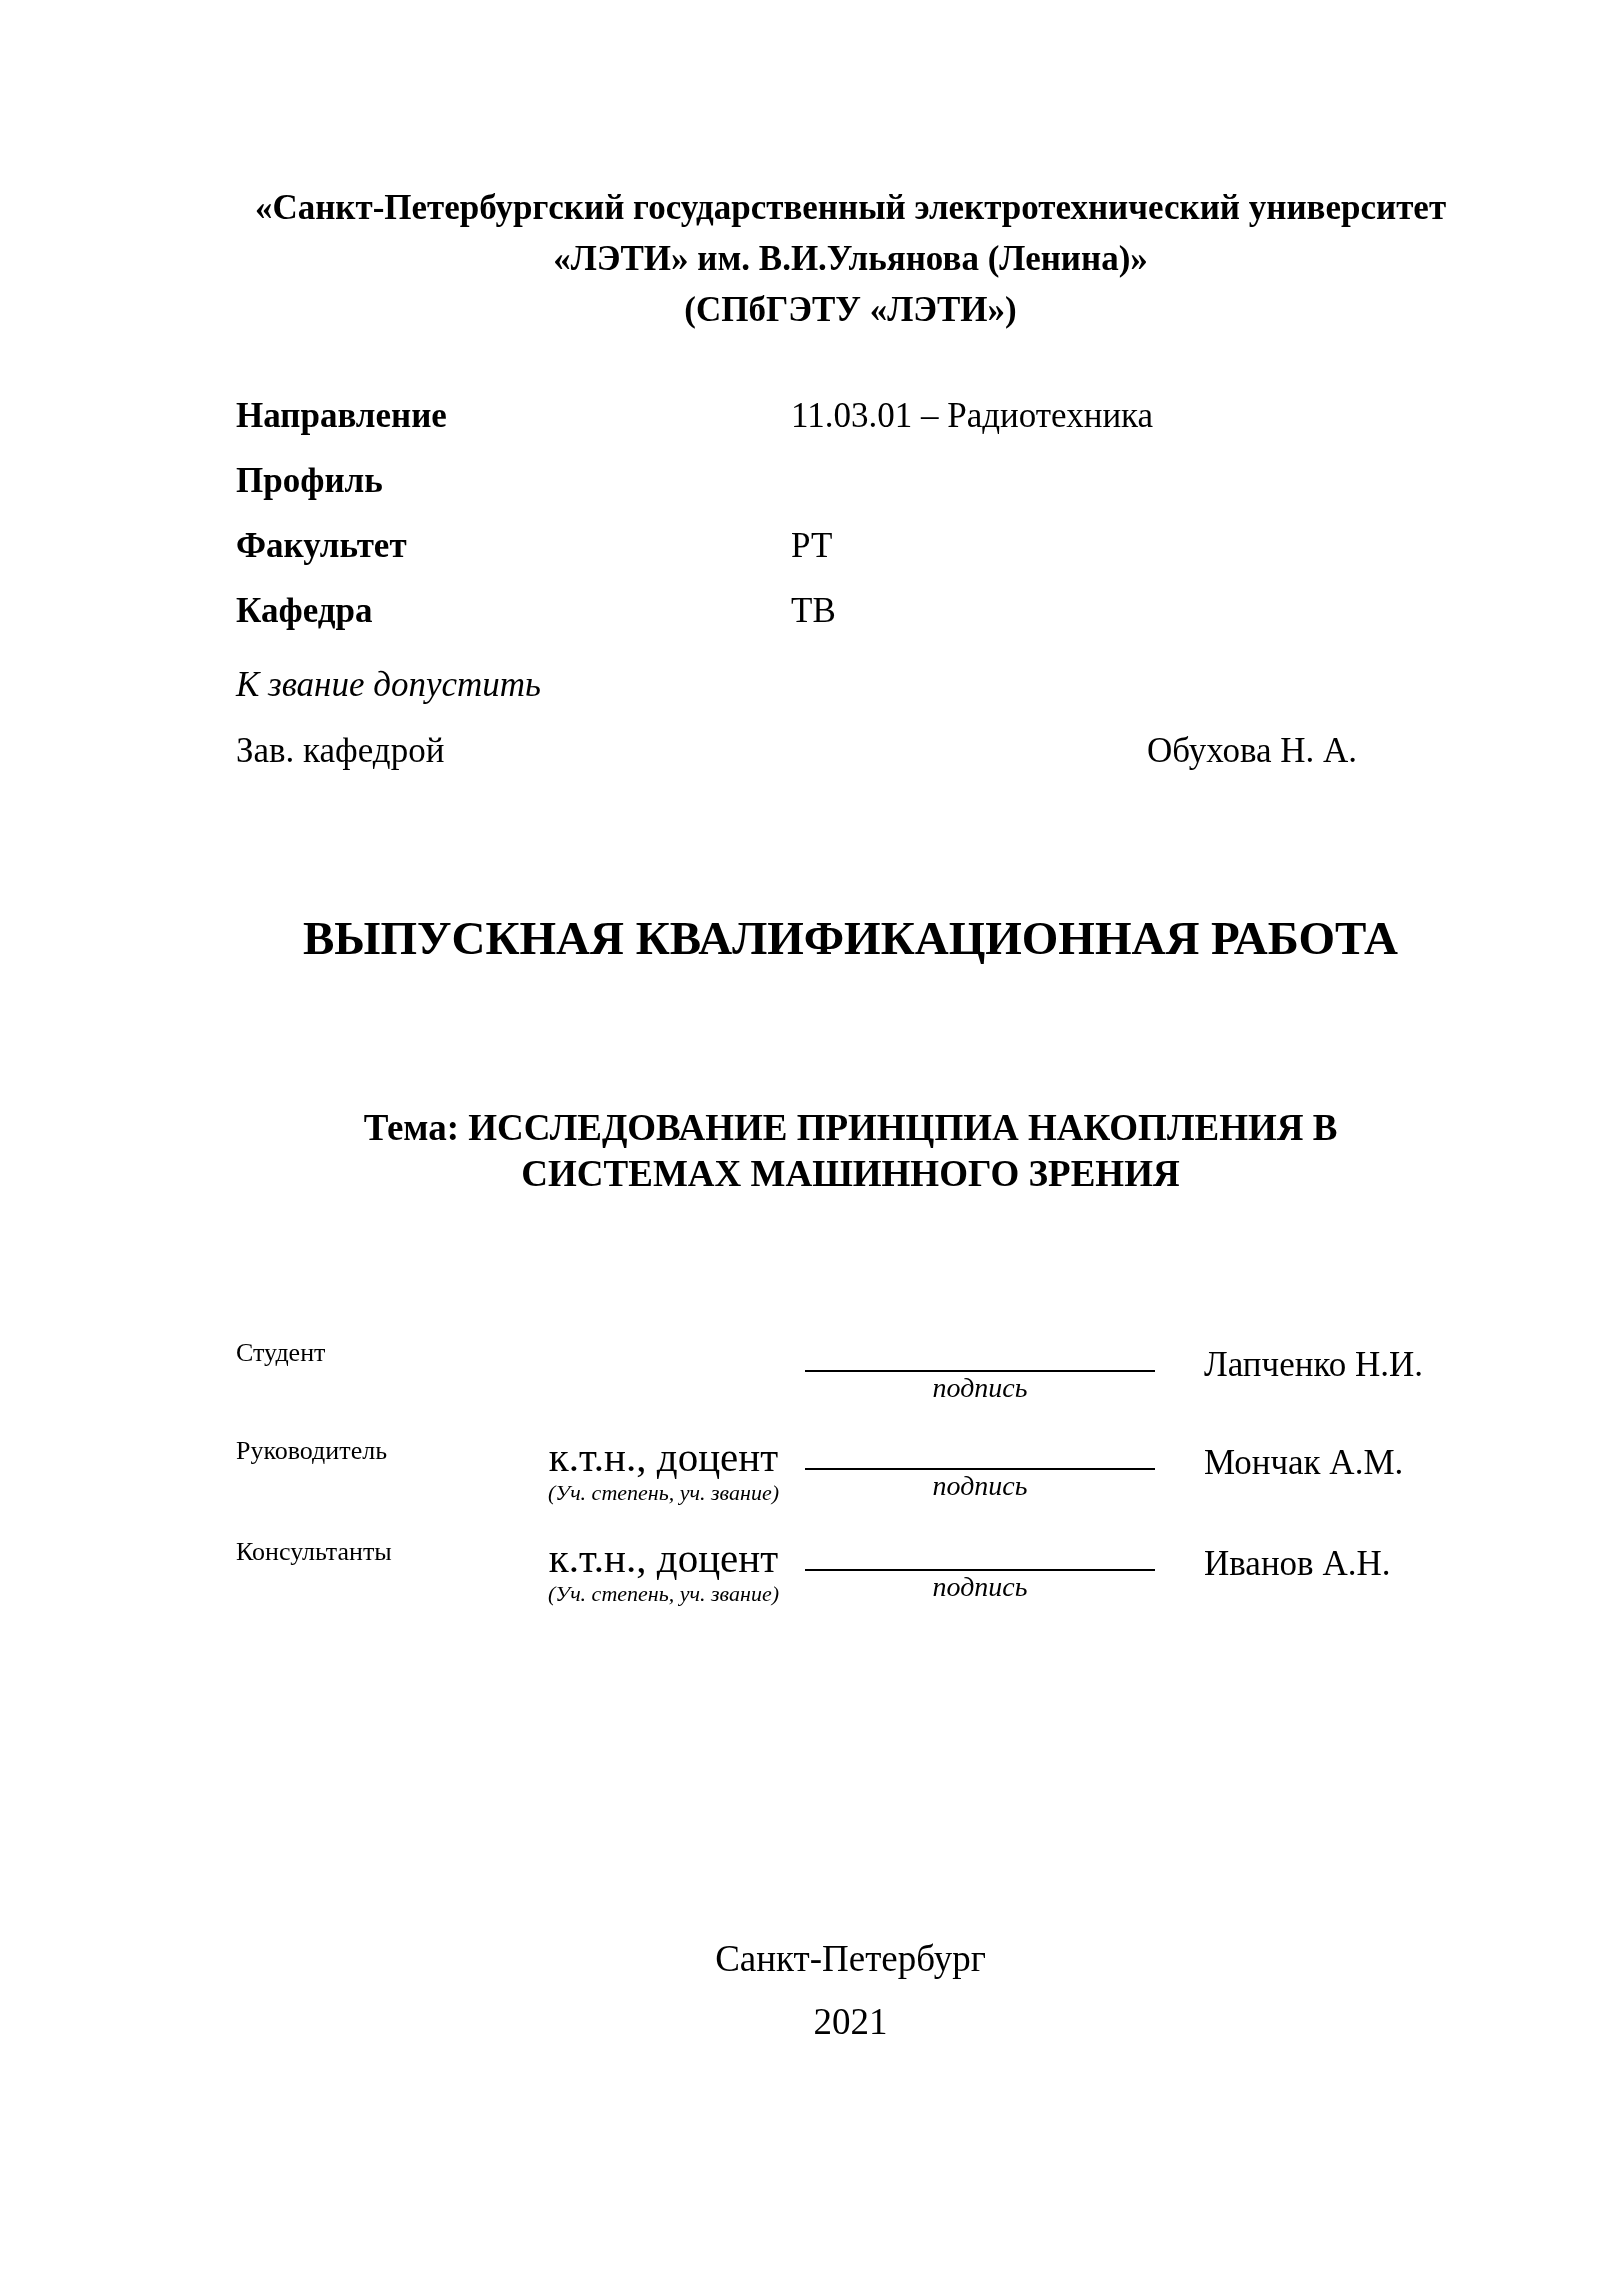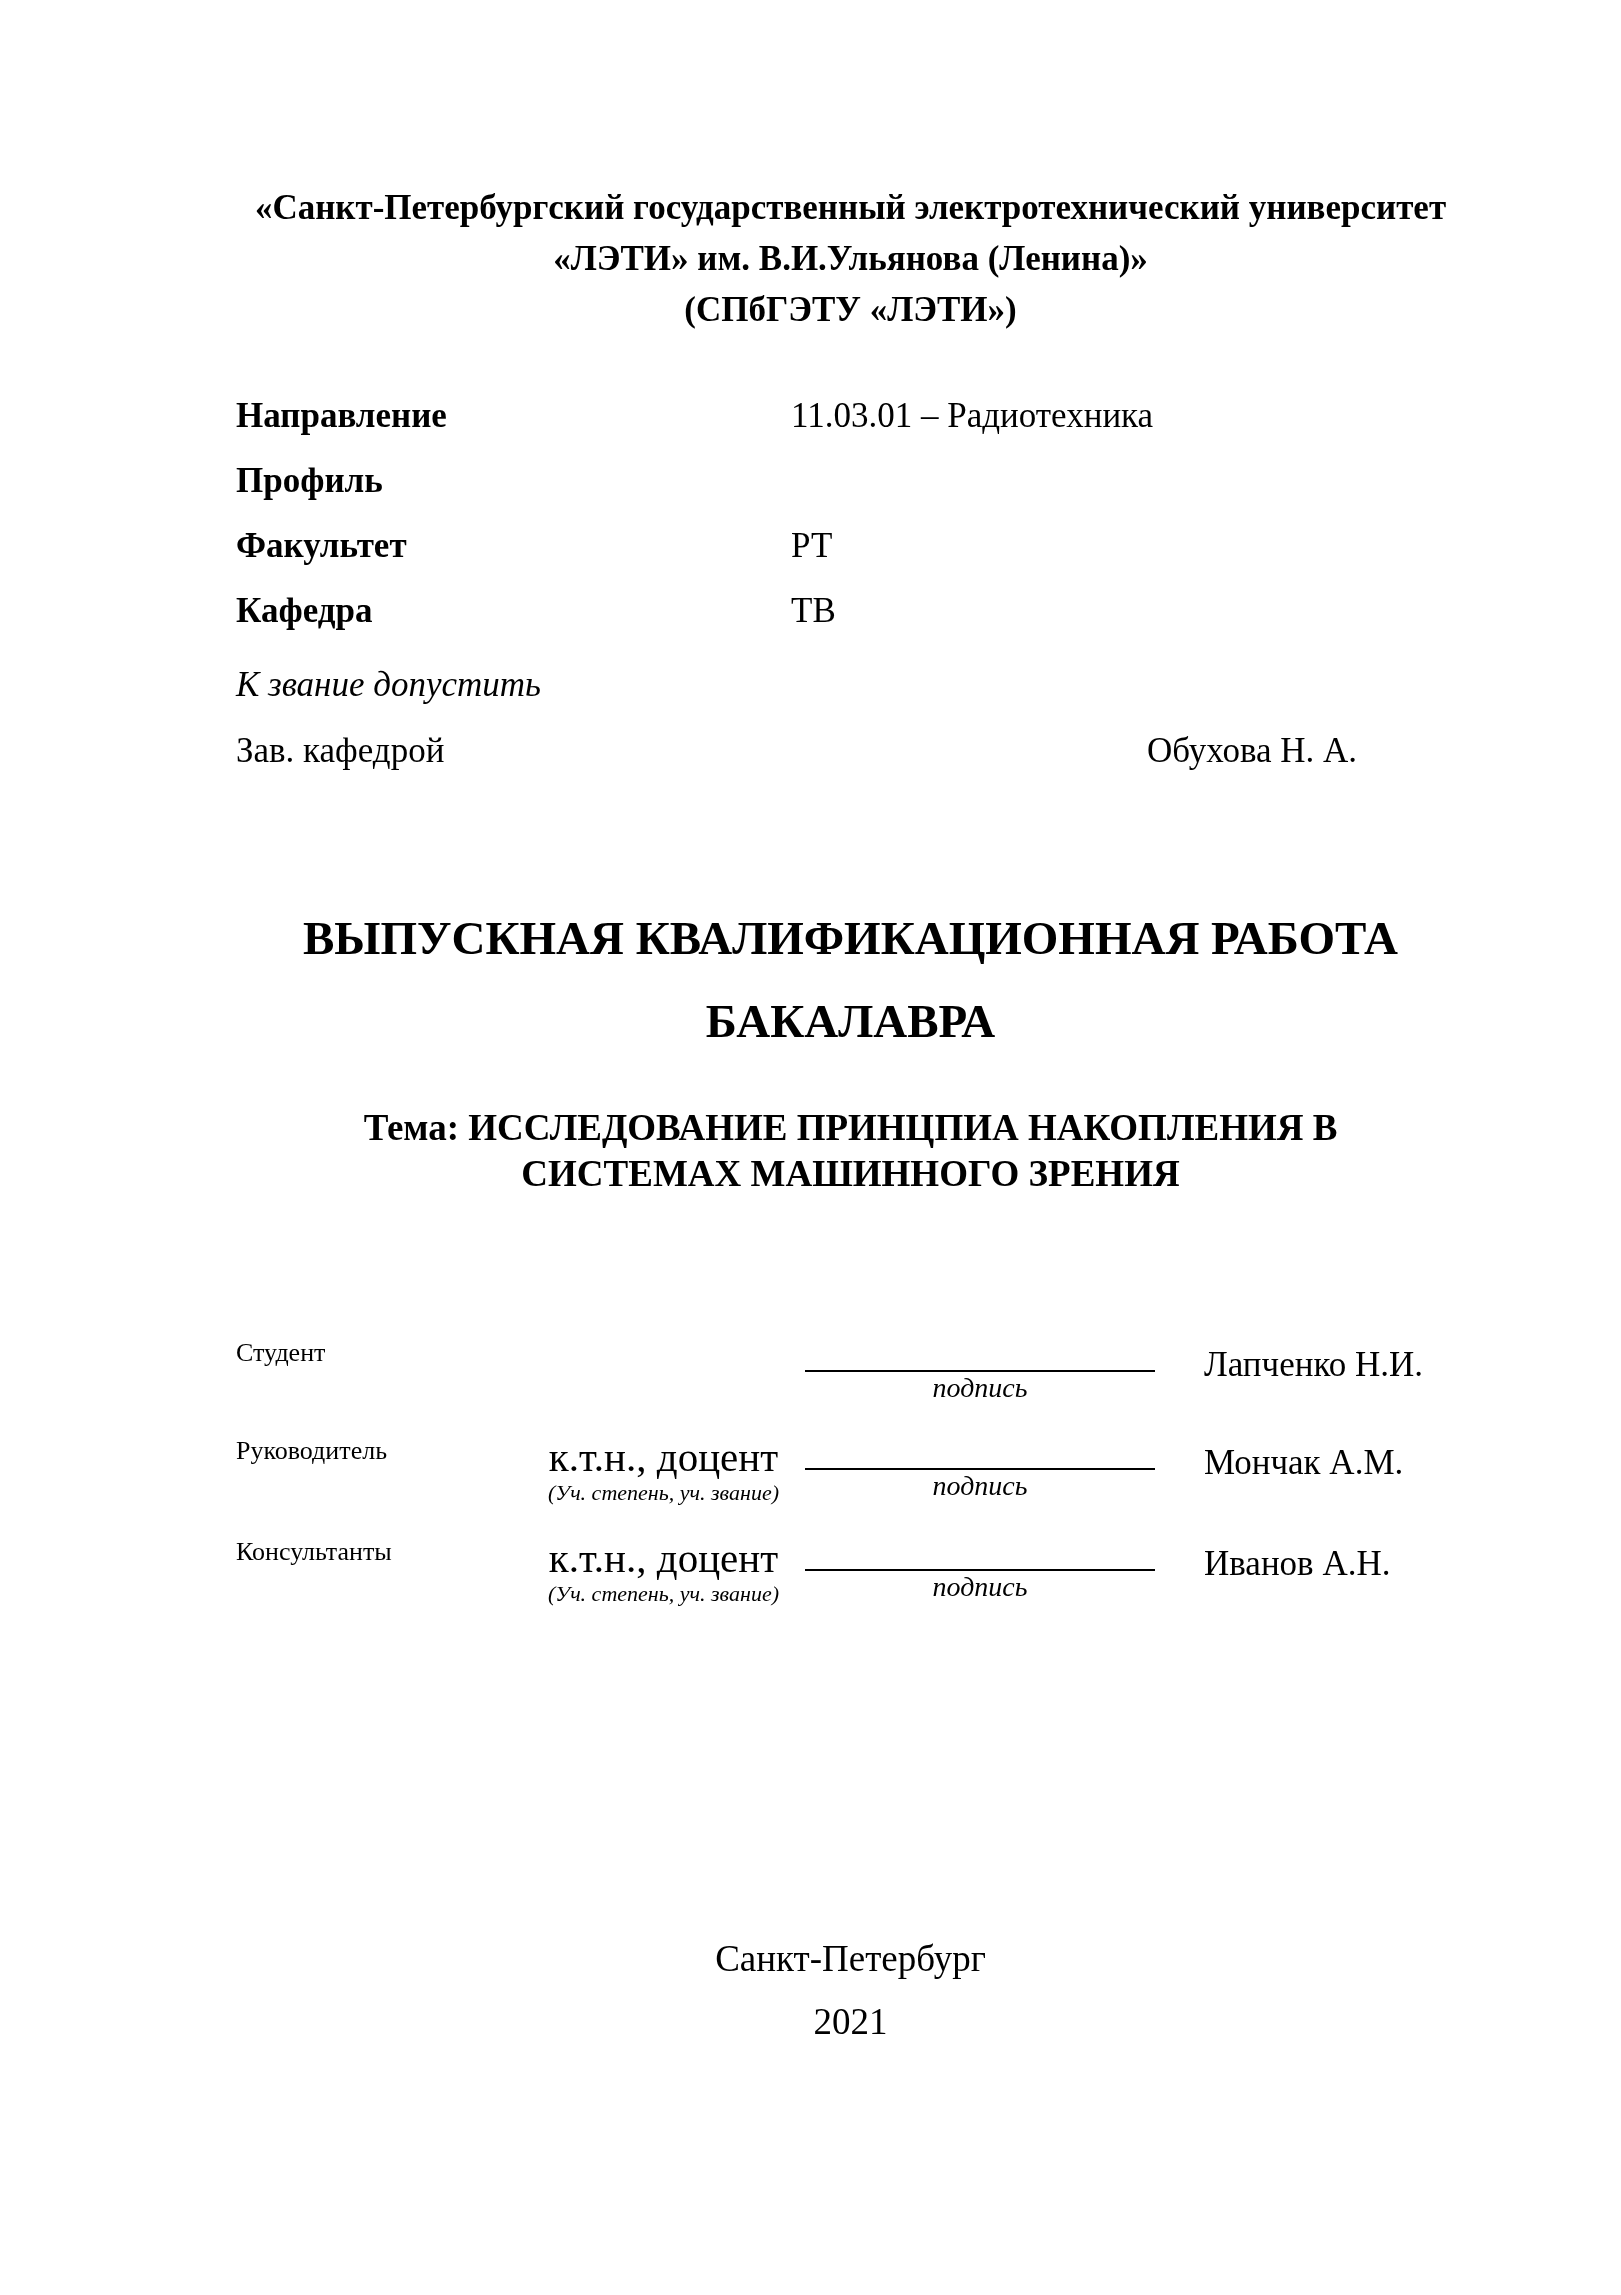--- a/index.html
+++ b/index.html
@@ -201,21 +201,20 @@
   </section>
 
   <div class="admit-note">К звание допустить</div>
   <div class="head-row">
     <span>Зав. кафедрой</span>
     <span class="head-name">Обухова Н. А.</span>
   </div>
 
   <div class="main-title">
     <div>ВЫПУСКНАЯ КВАЛИФИКАЦИОННАЯ РАБОТА</div>
-    <div>БАКАЛАВРА</div>
   </div>
 
   <div class="theme">
     <div>Тема: ИССЛЕДОВАНИЕ ПРИНЦПИА НАКОПЛЕНИЯ В</div>
     <div>СИСТЕМАХ МАШИННОГО ЗРЕНИЯ</div>
   </div>
 
   <div class="sig-row sig-student">
     <span class="role">Студент</span>
     <div class="sig-wrap">

